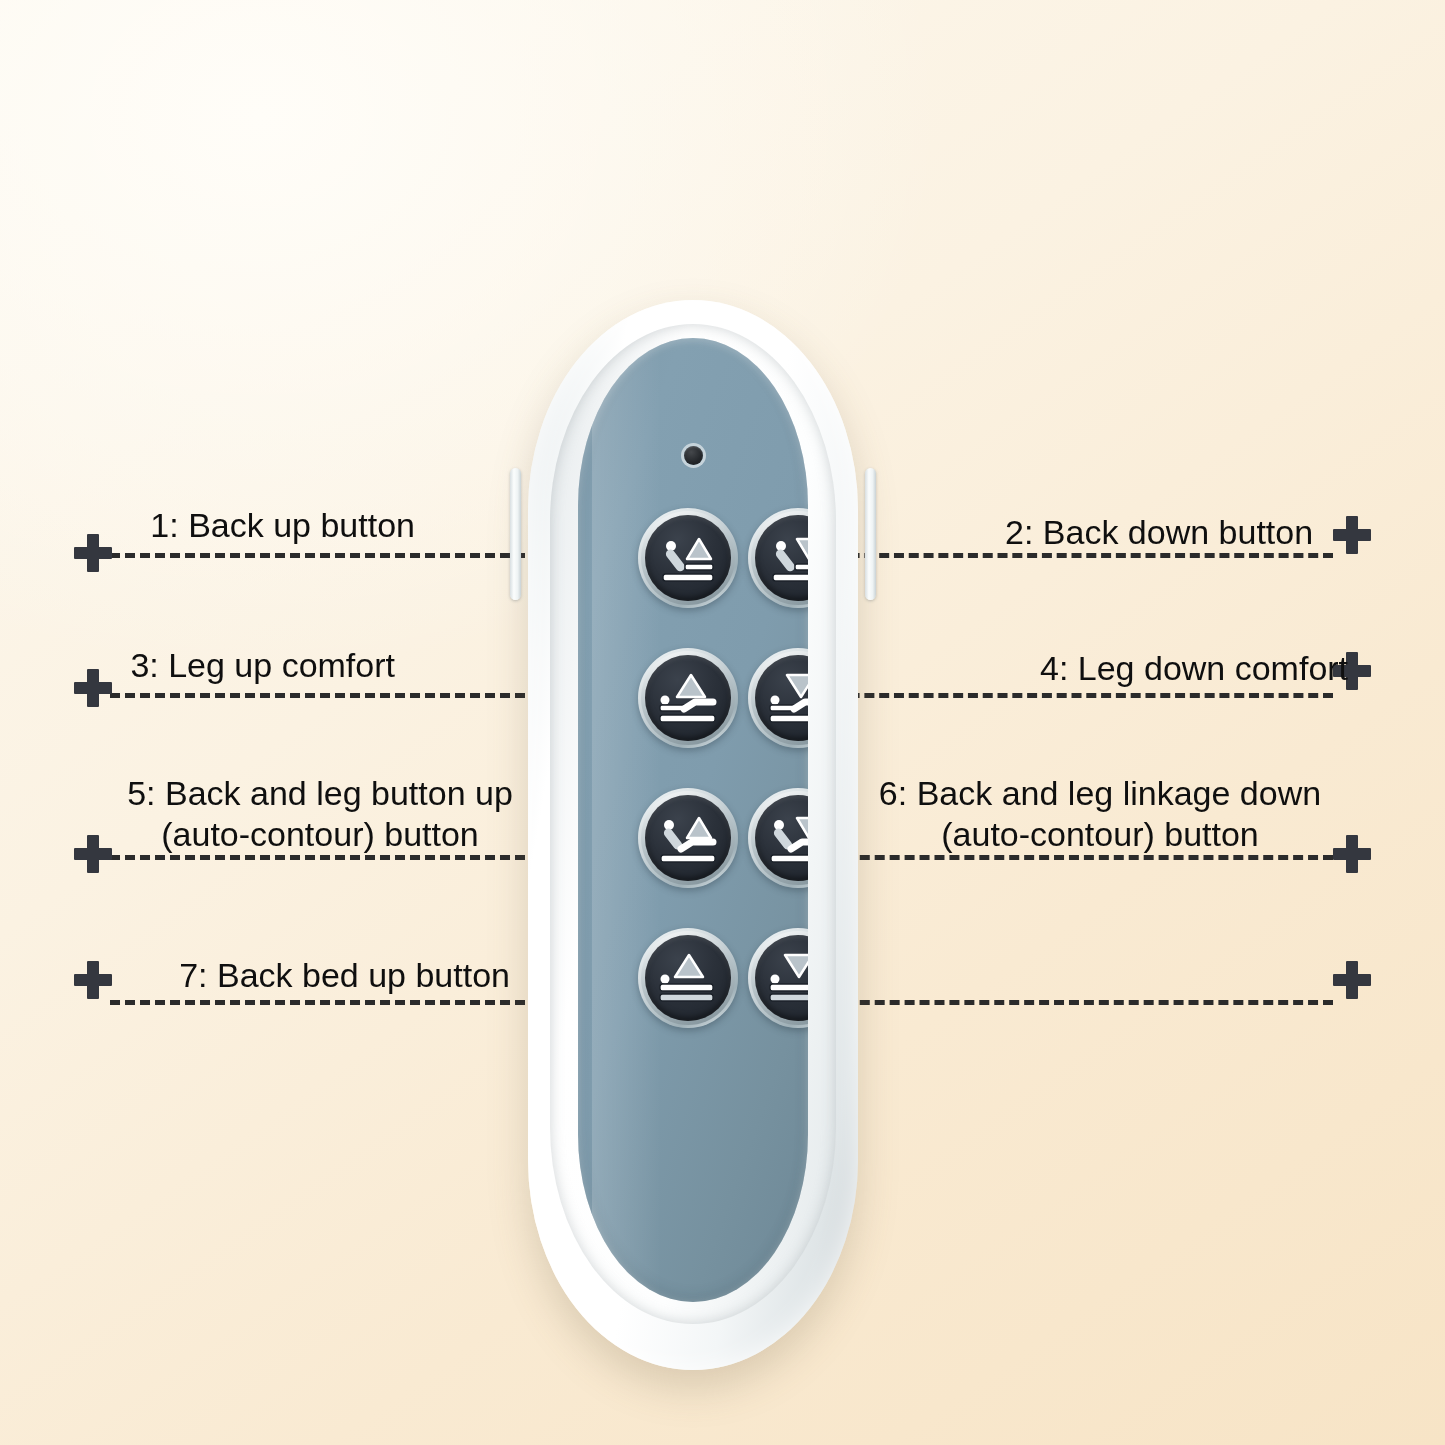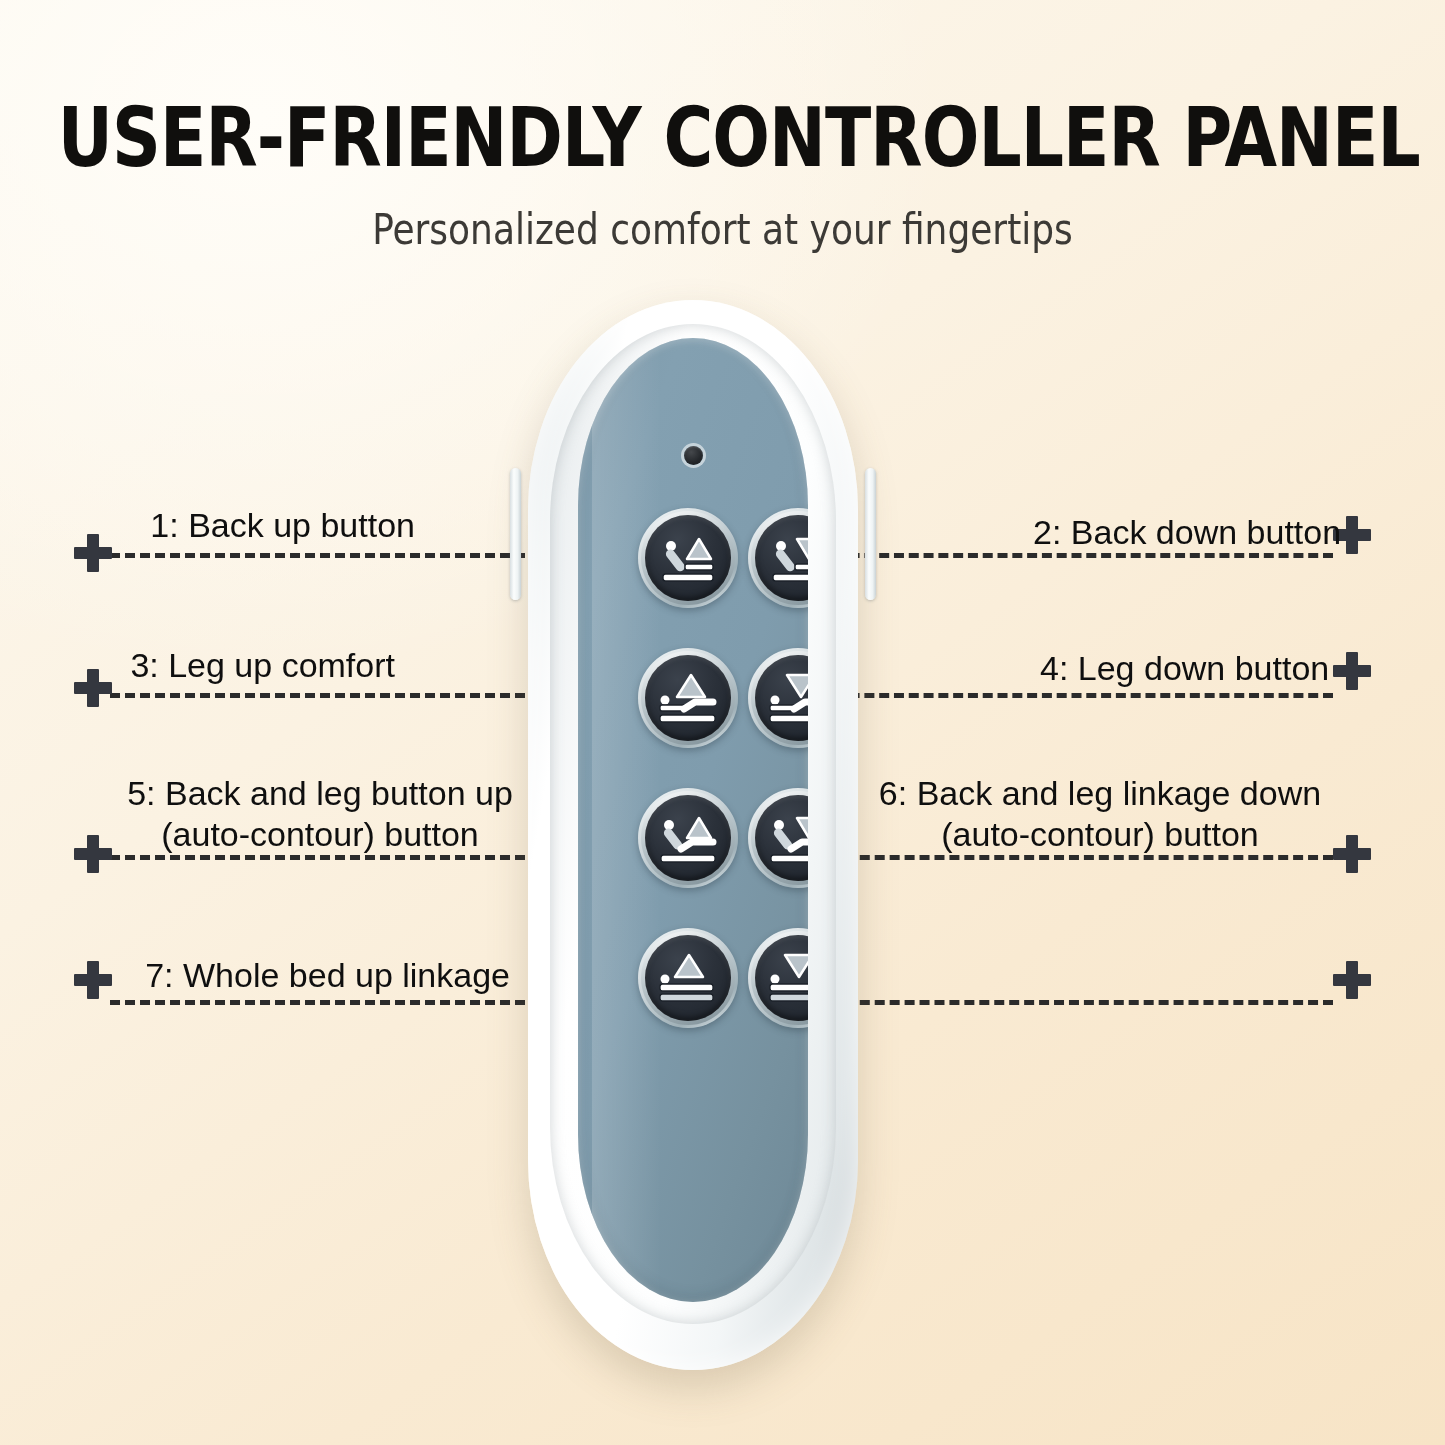--- a/index.html
+++ b/index.html
@@ -207,61 +207,57 @@
   }
   .lbl.two-line { white-space: normal; text-align: center; }
   .lbl.left-side  { text-align: right; }
   .lbl.right-side { text-align: left; }
 </style>
 </head>
 <body>
 
 <div id="stage">
 
-  <div id="header">
-    <h1 id="title">USER-FRIENDLY CONTROLLER PANEL</h1>
-    <p id="subtitle">Personalized comfort at your fingertips</p>
-  </div>
 
   <div class="dash" style="left:110px; top:553px; width:460px;"></div>
   <div class="plus" style="left:74px; top:534px;"></div>
   <div class="lbl left-side" style="left:0px; top:505px; width:415px;">1: Back up button</div>
 
   <div class="dash" style="left:820px; top:553px; width:513px;"></div>
   <div class="plus" style="left:1333px; top:516px;"></div>
-  <div class="lbl right-side" style="left:1005px; top:512px; width:330px;margin-left:28px;">2: Back down button</div>
+  <div class="lbl right-side" style="left:1005px; top:512px; width:330px;">2: Back down button</div>
 
   <div class="dash" style="left:110px; top:693px; width:460px;"></div>
   <div class="plus" style="left:74px; top:669px;"></div>
   <div class="lbl left-side" style="left:0px; top:645px; width:395px;">3: Leg up comfort</div>
 
   <div class="dash" style="left:820px; top:693px; width:513px;"></div>
   <div class="plus" style="left:1333px; top:652px;"></div>
-  <div class="lbl right-side" style="left:1040px; top:648px; width:300px;">4: Leg down button</div>
+  <div class="lbl right-side" style="left:1040px; top:648px; width:300px;">4: Leg down comfort</div>
 
   <div class="dash" style="left:110px; top:855px; width:505px;"></div>
   <div class="dash-v" style="left:613px; top:812px; height:46px;"></div>
   <div class="plus" style="left:74px; top:835px;"></div>
   <div class="lbl two-line" style="left:100px; top:773px; width:440px;">
     <span>5: Back and leg button up</span><br>
     <span>(auto-contour) button</span>
   </div>
 
   <div class="dash" style="left:800px; top:855px; width:533px;"></div>
   <div class="dash-v" style="left:800px; top:812px; height:46px;"></div>
   <div class="plus" style="left:1333px; top:835px;"></div>
   <div class="lbl two-line" style="left:875px; top:773px; width:450px;text-align:center;">
     <span>6: Back and leg linkage down</span><br>
     <span>(auto-contour) button</span>
   </div>
 
   <div class="dash" style="left:110px; top:1000px; width:505px;"></div>
   <div class="dash-v" style="left:613px; top:955px; height:48px;"></div>
   <div class="plus" style="left:74px; top:961px;"></div>
-  <div class="lbl left-side" style="left:0px; top:955px; width:510px;">7: Whole bed up linkage</div>
+  <div class="lbl left-side" style="left:0px; top:955px; width:510px;">7: Back bed up button</div>
 
   <div class="dash" style="left:800px; top:1000px; width:533px;"></div>
   <div class="dash-v" style="left:800px; top:955px; height:48px;"></div>
   <div class="plus" style="left:1333px; top:961px;"></div>
 
   <div id="remote">
     <div class="remote-body"></div>
     <div class="remote-inner-rim"></div>
     <div class="side-rail left"></div>
     <div class="side-rail right"></div>

